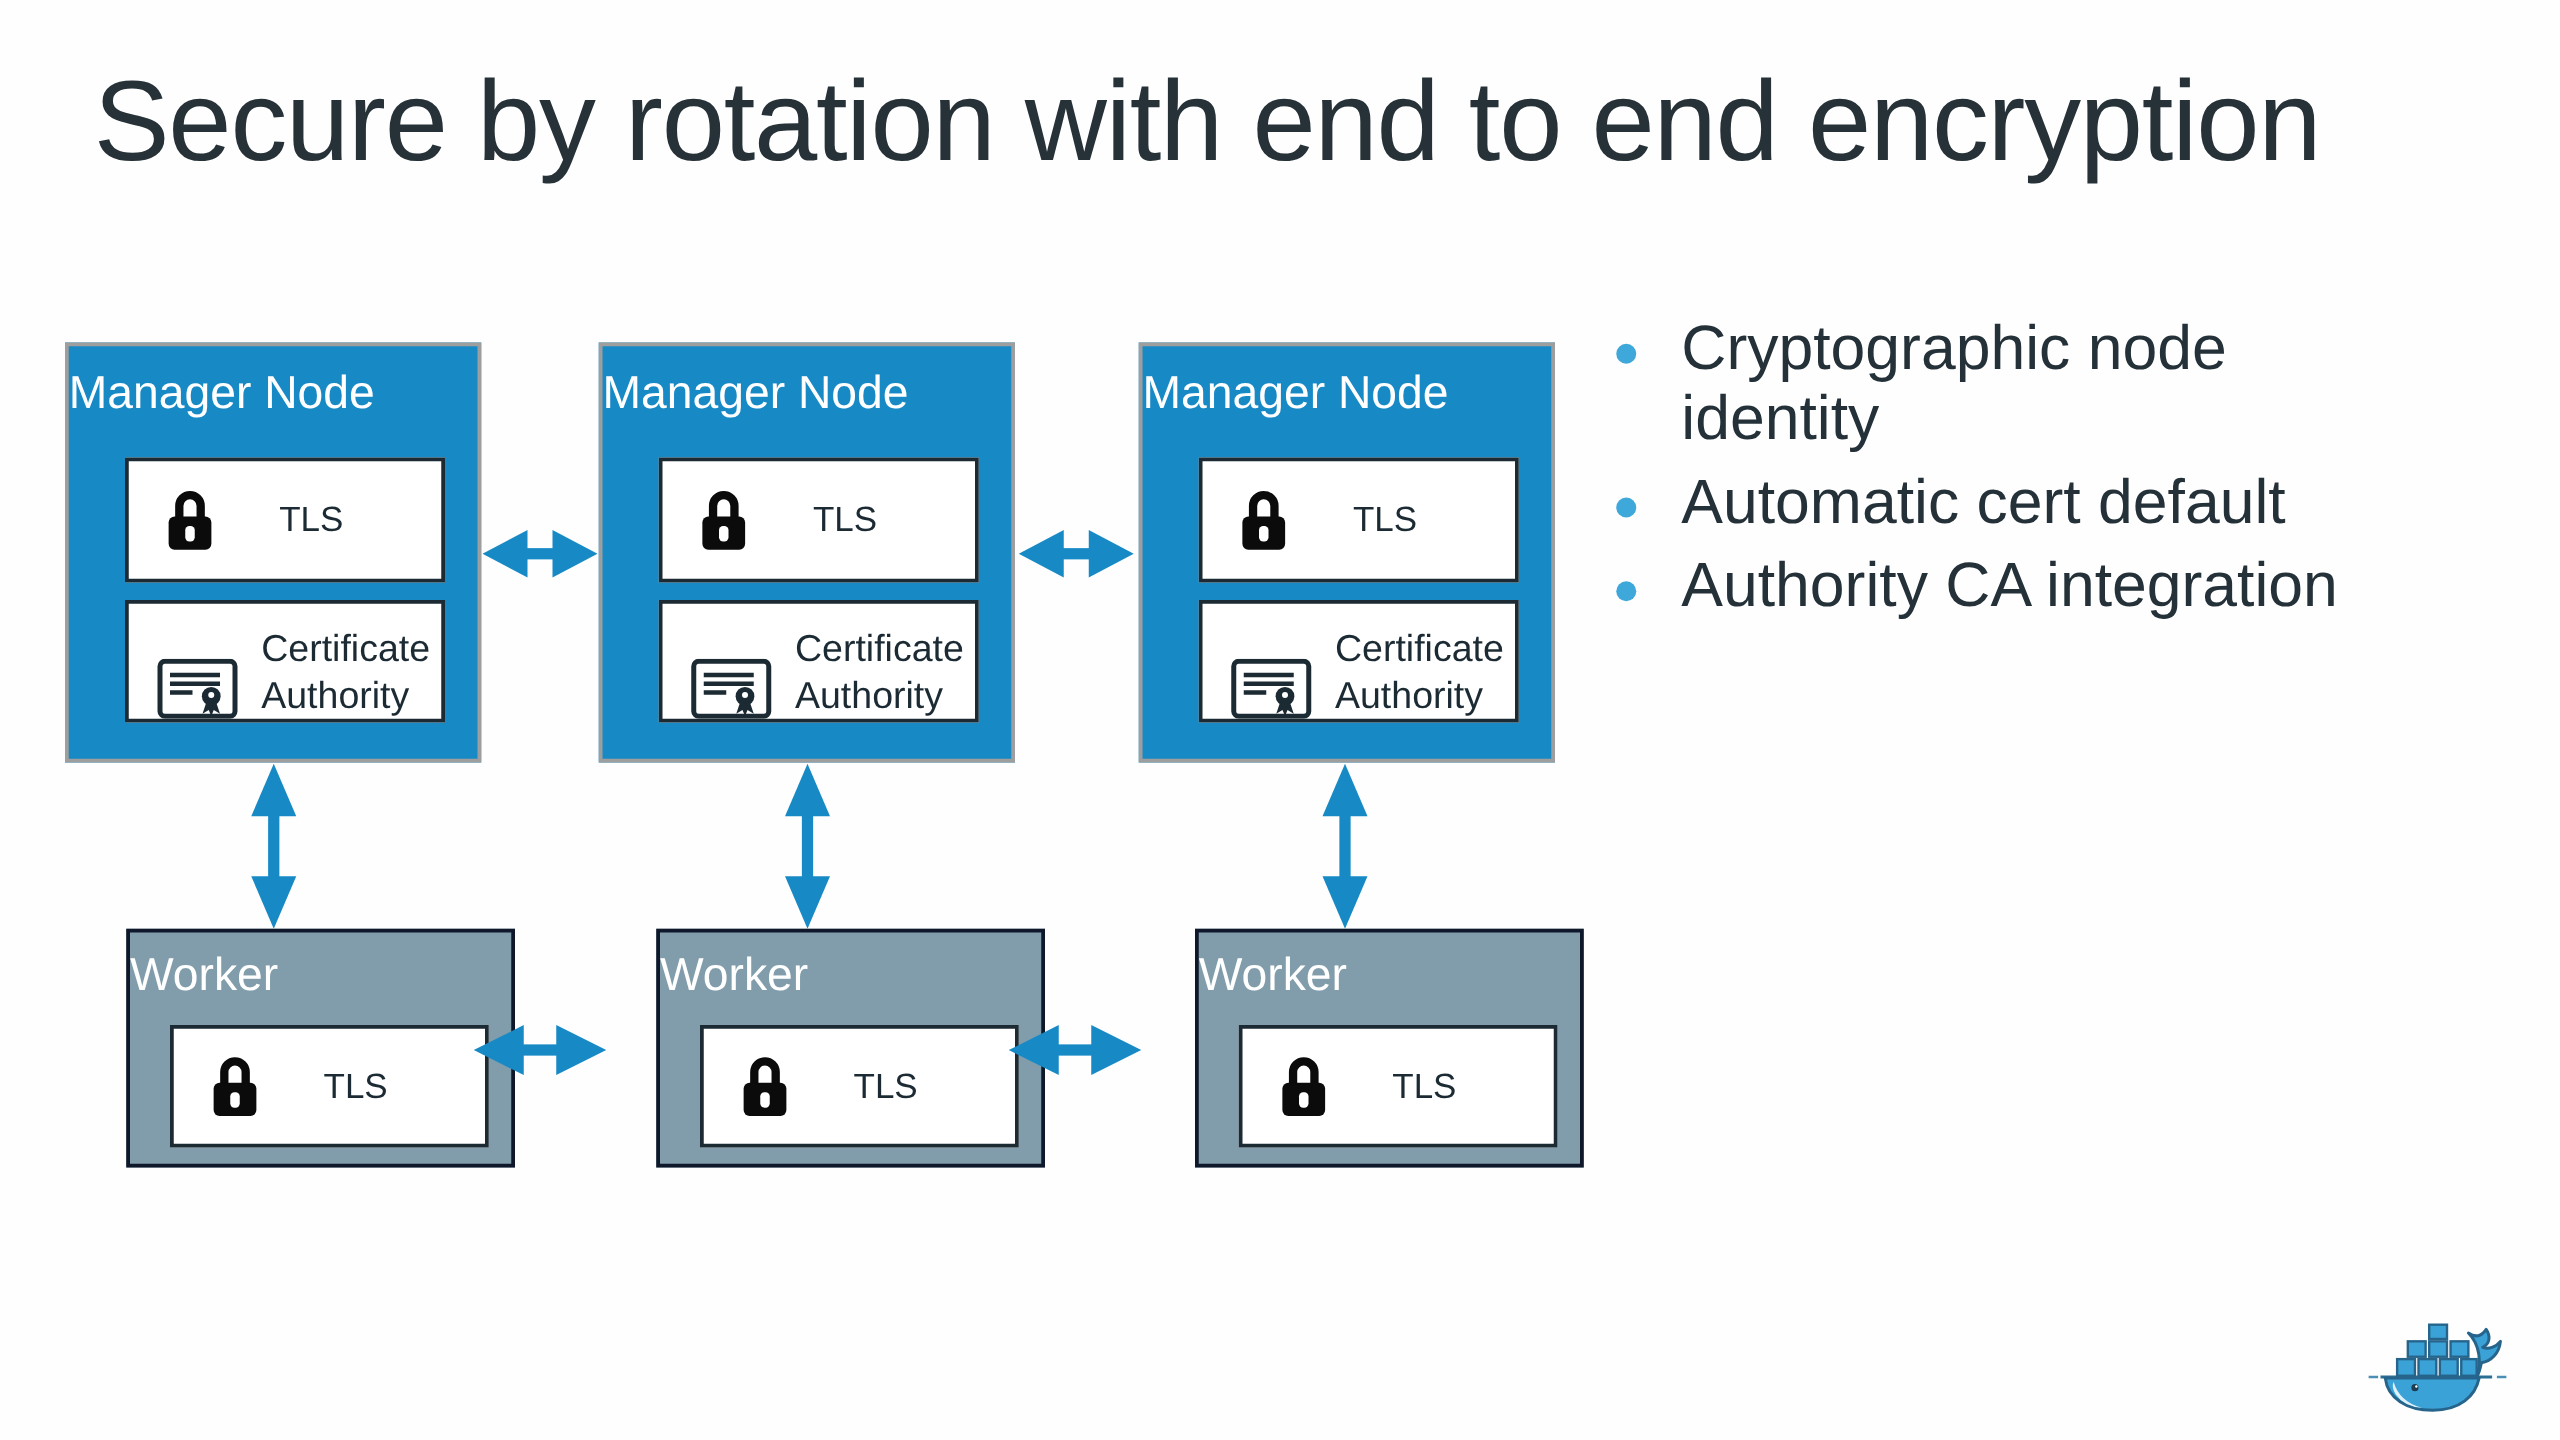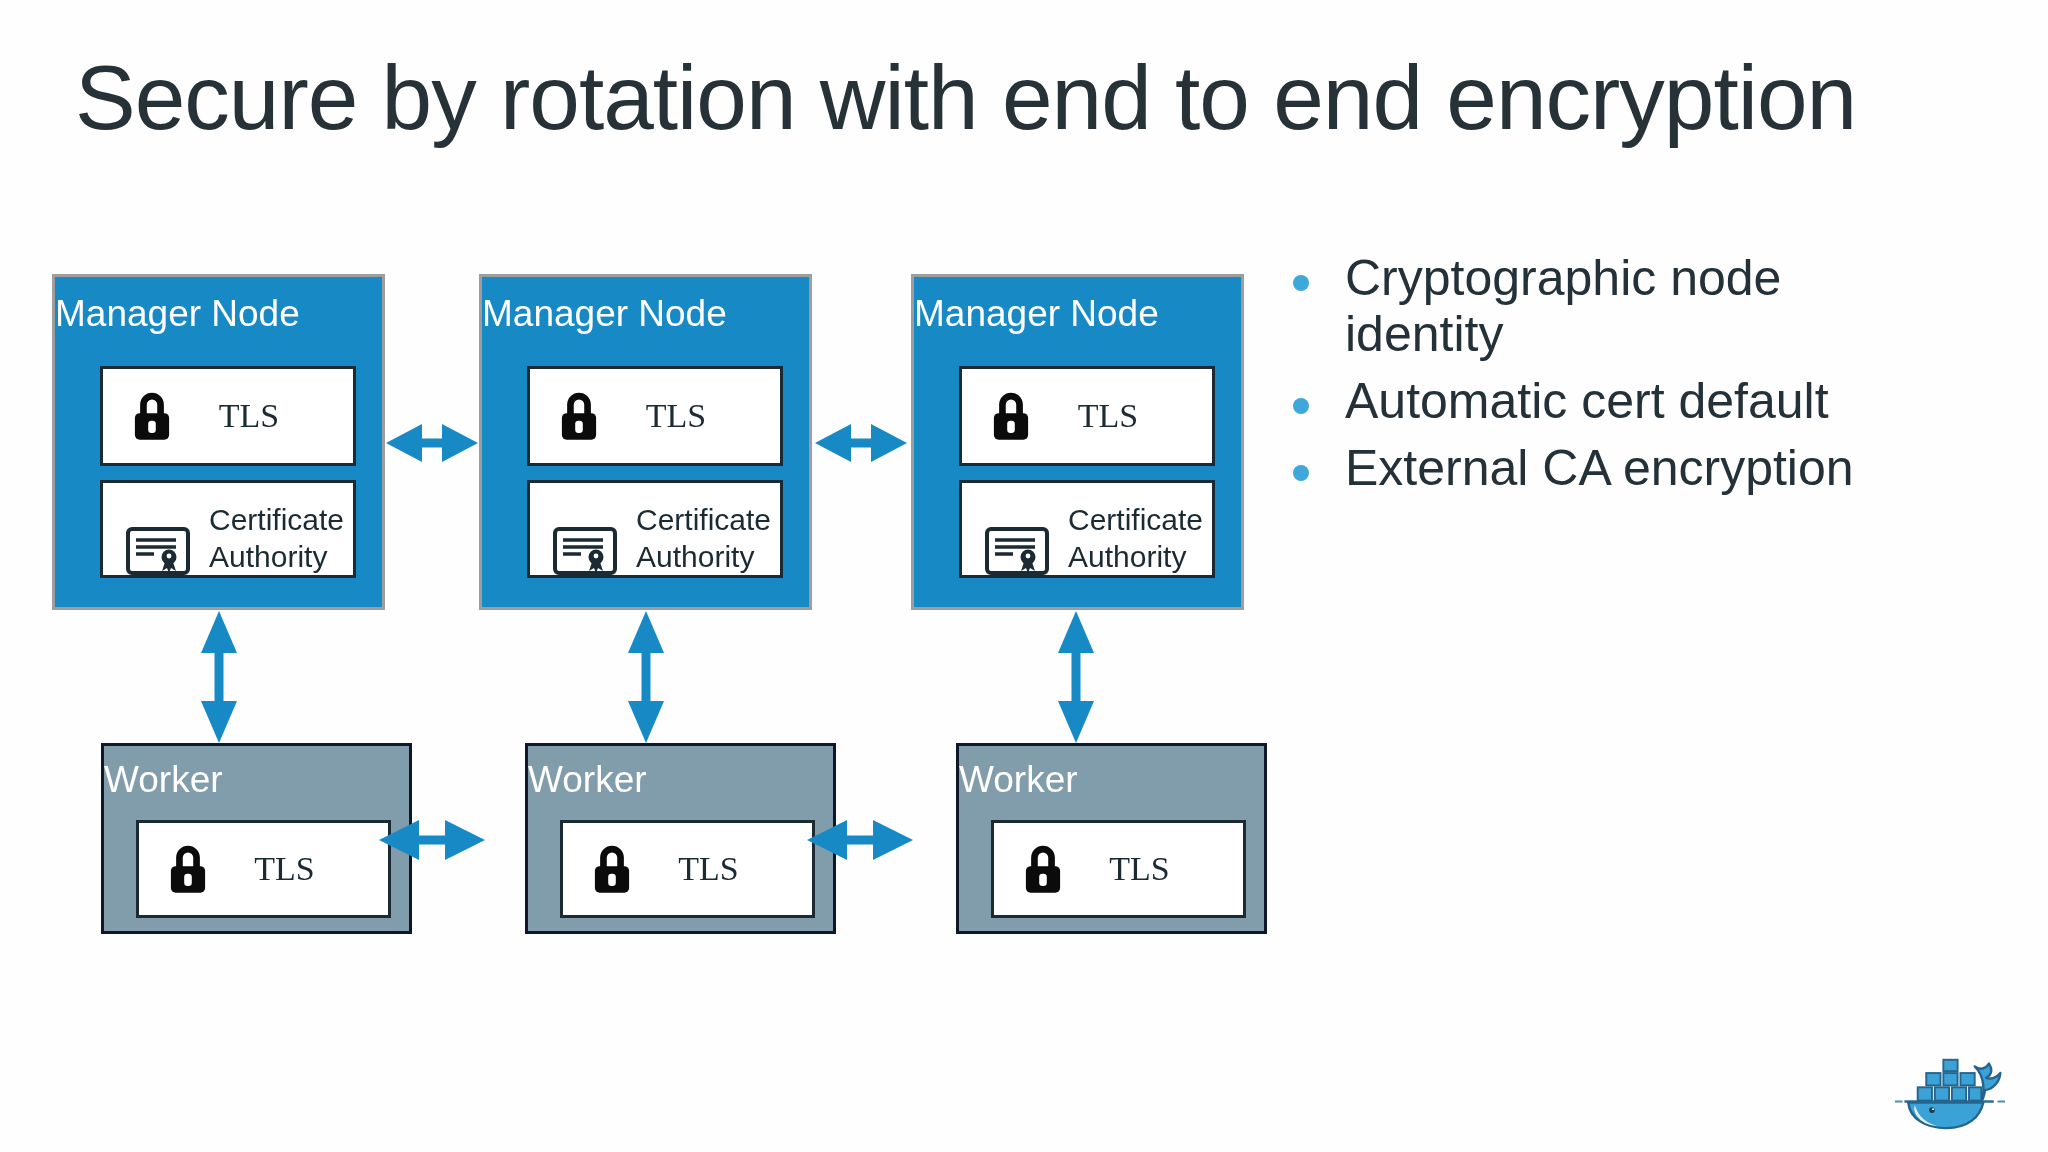--- a/index.html
+++ b/index.html
@@ -18,22 +18,22 @@
     border:3px solid #0f172a;margin-left:36px;}
   .node-title{color:#fff;text-align:left;font-size:37px;margin-top:16px;}
   .worker .node-title{margin-top:13px;}
 
   .inner-box{position:absolute;background:#fff;border:3px solid #1b2a33;
     box-sizing:border-box;display:flex;align-items:center;}
   .tls-box{left:45px;top:89px;width:256px;height:100px;}
   .worker .tls-box{left:32px;top:74px;width:255px;height:98px;}
   .ca-box{left:45px;top:203px;width:256px;height:98px;align-items:flex-end;}
   .lock{width:38px;height:52px;margin-left:30px;flex-shrink:0;}
-  .tls-label{flex:1;text-align:center;font-size:34px;color:#1b2a33;
-    padding-right:26px;font-family:Liberation Serif, serif;}
+  .tls-label{flex:1;text-align:center;font-size:28px;color:#1b2a33;
+    padding-right:26px;}
   .cert{width:66px;height:48px;margin-left:22px;flex-shrink:0;}
   .ca-label{font-size:30px;line-height:37px;color:#1b2a33;margin-left:18px;
     white-space:pre-line;}
 
   .arrow{position:absolute;}
   .arrow svg{display:block;}
   .arrow-fill{fill:var(--arrow-blue,#178ac6);}
 
   
   .bullets{position:absolute;left:1293px;top:250px;width:700px;
@@ -216,21 +216,21 @@
       <span class="bullet-dot"></span>
       <span class="bullet-text">Cryptographic node
 identity</span>
     </li>
     <li>
       <span class="bullet-dot"></span>
       <span class="bullet-text">Automatic cert default</span>
     </li>
     <li>
       <span class="bullet-dot"></span>
-      <span class="bullet-text">External CA encryption</span>
+      <span class="bullet-text">Authority CA integration</span>
     </li>
   </ul>
 
   <svg class="docker-logo" viewBox="0 0 120 90">
     <path d="M2,54 H10 M110,54 H118" stroke="#4c8fb5" stroke-width="2"></path>
     <path d="M12,54 H106" stroke="#2b6e93" stroke-width="2.5"></path>
     <path d="M16,55 C18,72 34,82 56,82 C79,82 92,70 95,55 Z" fill="#3aa2d7" stroke="#26648b" stroke-width="2.5"></path>
     <path d="M23,58 Q28,75 47,80 Q32,79 25,69 Q21,63 23,58 Z" fill="#dff0f9"></path>
     <circle cx="41" cy="63" r="3" fill="#1d3d50"></circle>
     <circle cx="42.2" cy="62" r="1" fill="#fff"></circle>

